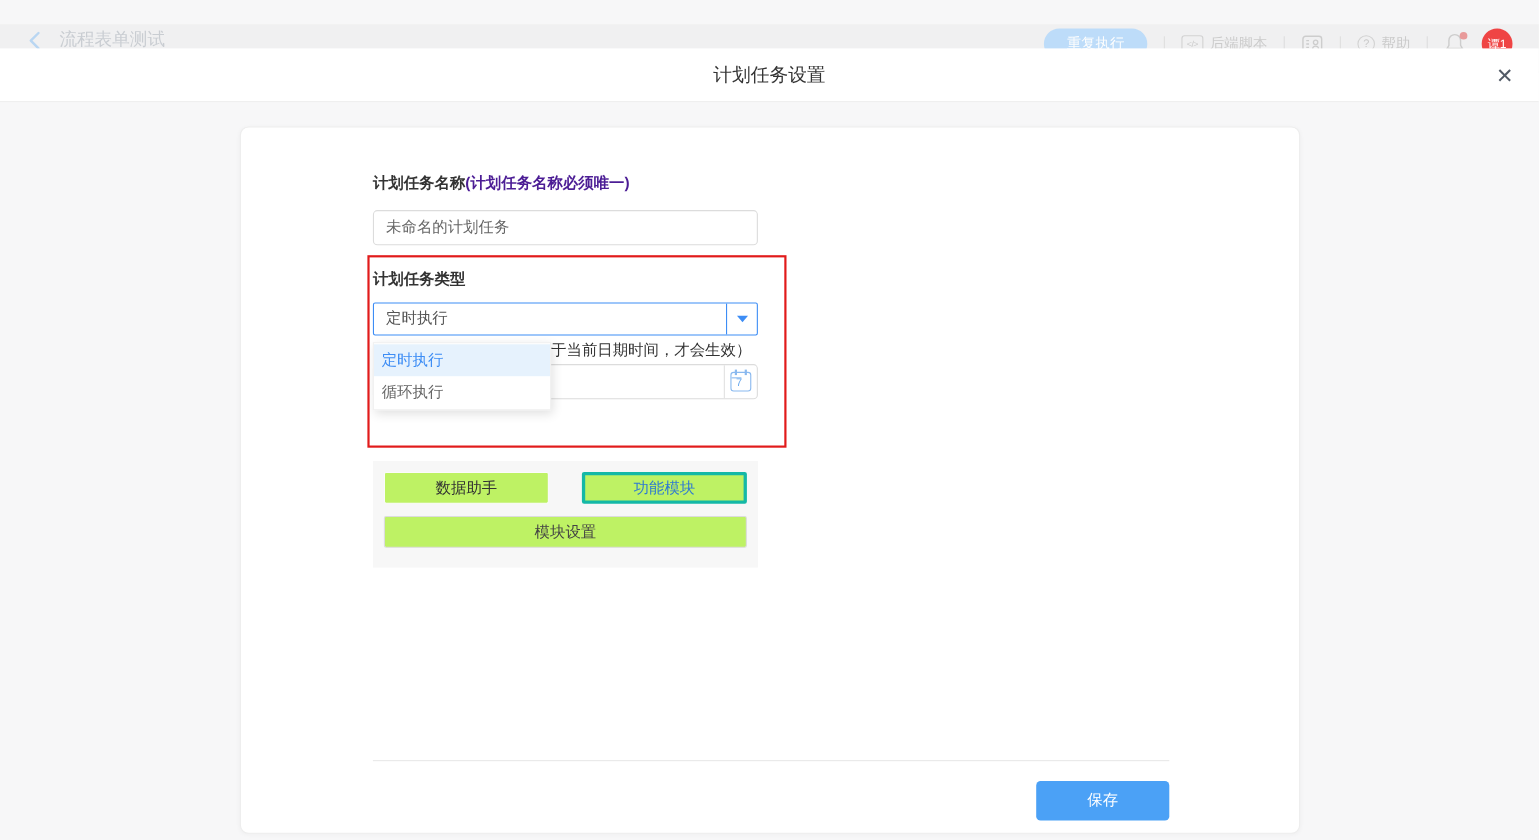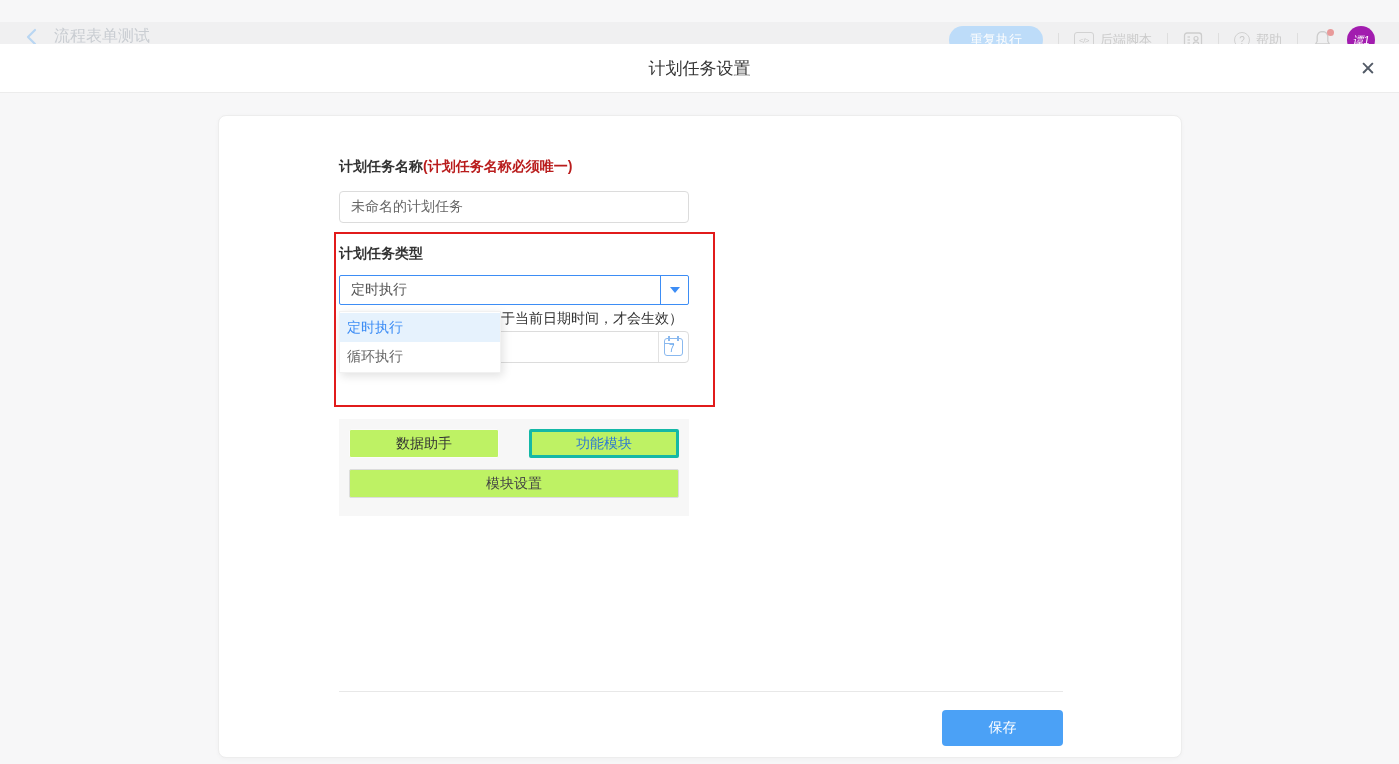--- a/index.html
+++ b/index.html
@@ -20,38 +20,38 @@
   .tb-item { display:flex; align-items:center; gap:6px; color:#cbcbcb; font-size:13px; }
   .code-badge { display:inline-flex; align-items:center; justify-content:center;
     width:20px; height:16px; border:1px solid #d2d2d2; border-radius:3px;
     font-size:8px; color:#c9c9c9; letter-spacing:-0.5px; }
   .help-badge { display:inline-flex; align-items:center; justify-content:center;
     width:16px; height:16px; border:1px solid #d2d2d2; border-radius:50%;
     font-size:10px; color:#c9c9c9; }
   .bell-wrap { position:relative; width:20px; height:22px; margin-right:14px; }
   .bell-dot { position:absolute; top:0; right:-1px; width:7px; height:7px;
     border-radius:50%; background:#e89a9a; }
-  .avatar { width:28px; height:28px; border-radius:50%; background:#a21caf;
-    color:#fff; font-size:11px; display:flex; align-items:center; justify-content:center;font-style:italic; }
+  .avatar { width:28px; height:28px; border-radius:50%; background:#ef4444;
+    color:#fff; font-size:11px; display:flex; align-items:center; justify-content:center; }
 
   
   .dialog-header { position:absolute; top:44px; left:0; right:0; height:49px;
     background:#fff; border-bottom:1px solid #ececec; }
   .dialog-title { text-align:center; line-height:49px; font-size:17px; color:#333; }
   .close-btn { position:absolute; right:23px; top:0; height:49px; display:flex;
     align-items:center; font-size:19px; color:#525a66; background:none; border:none; cursor:pointer; }
 
   
   .dialog-body { position:absolute; top:93px; left:0; right:0; bottom:0; background:#f7f7f8; }
   .card { position:absolute; left:218px; top:22px; width:964px; height:643px;
     background:#fff; border:1px solid #ededed; border-radius:8px;
     box-shadow:0 1px 4px rgba(0,0,0,0.03); }
 
   .fld-label { position:absolute; left:120px; font-size:14px; font-weight:bold; color:#333; }
-  .fld-label .req { color:#b91c1c; }
+  .fld-label .req { color:#4c1d95; }
   .name-label { top:42px; }
   .type-label { top:129px; }
 
   .text-input { position:absolute; left:120px; width:350px; height:32px;
     border:1px solid #dcdcdc; border-radius:4px; padding:0 11px;
     font-size:14px; color:#666; background:#fff;
     font-family:Liberation Serif, serif; }
   .name-input { top:75px; }
 
   

